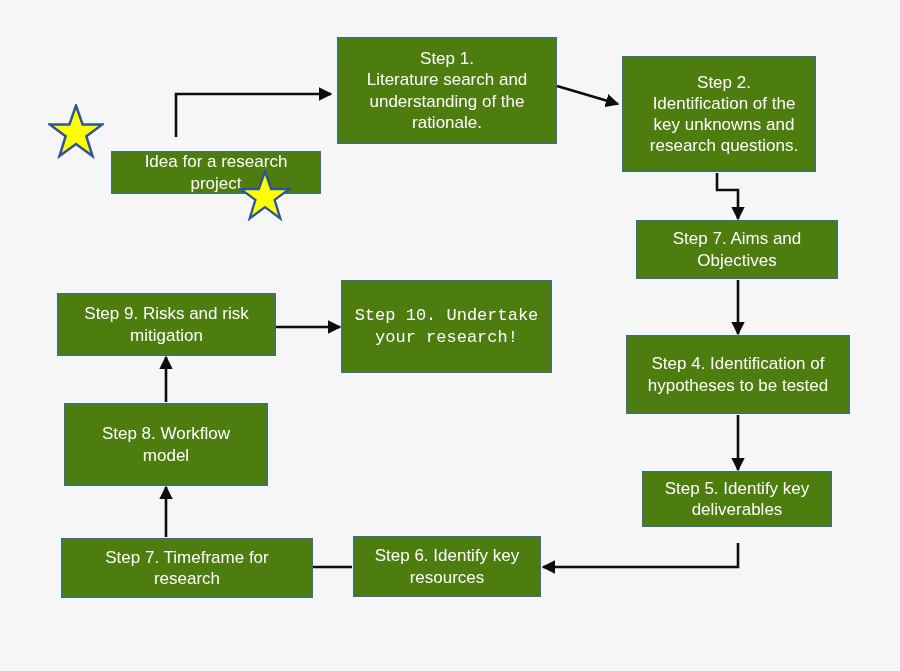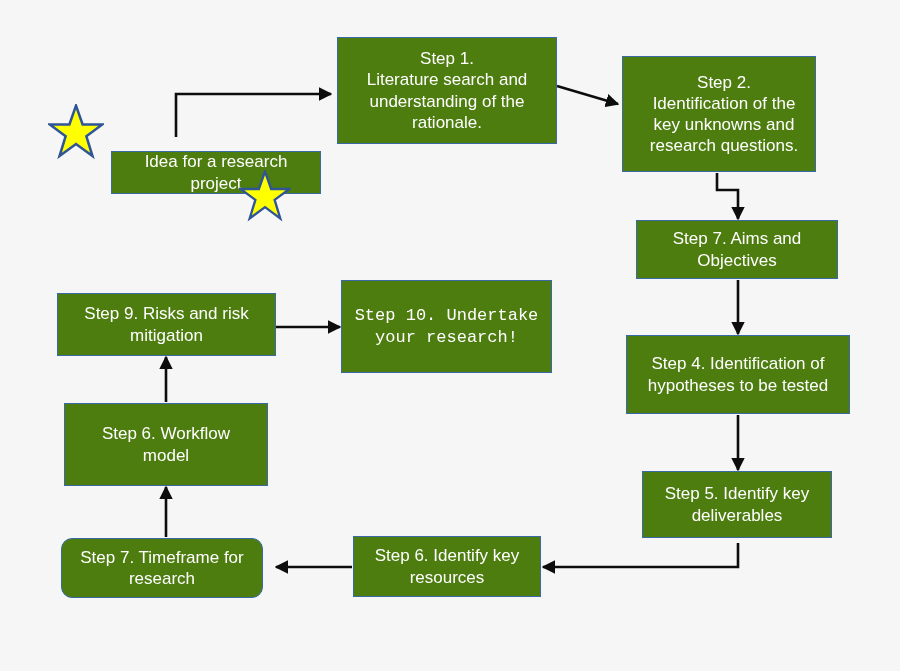--- a/index.html
+++ b/index.html
@@ -102,37 +102,37 @@
   <div class="node" style="left:636px; top:220px; width:202px; height:59px;">
     <span class="node-label">Step 7. Aims and
 Objectives</span>
   </div>
 
   <div class="node" style="left:626px; top:335px; width:224px; height:79px;">
     <span class="node-label">Step 4. Identification of
 hypotheses to be tested</span>
   </div>
 
-  <div class="node" style="left:642px; top:471px; width:190px; height:67px;">
+  <div class="node" style="left:642px; top:471px; width:190px; height:56px;">
     <span class="node-label">Step 5. Identify key
 deliverables</span>
   </div>
 
   <div class="node" style="left:353px; top:536px; width:188px; height:61px;">
     <span class="node-label">Step 6. Identify key
 resources</span>
   </div>
 
-  <div class="node" style="left:61px; top:538px; width:202px; height:60px;border-radius:11px;">
+  <div class="node" style="left:61px; top:538px; width:252px; height:60px;">
     <span class="node-label">Step 7. Timeframe for
 research</span>
   </div>
 
   <div class="node" style="left:64px; top:403px; width:204px; height:83px;">
-    <span class="node-label">Step 6. Workflow
+    <span class="node-label">Step 8. Workflow
 model</span>
   </div>
 
   <div class="node" style="left:57px; top:293px; width:219px; height:63px;">
     <span class="node-label">Step 9.  Risks and risk
 mitigation</span>
   </div>
 
   <div class="node" style="left:341px; top:280px; width:211px; height:93px;font-family:Liberation Mono, monospace;">
     <span class="node-label">Step 10. Undertake

